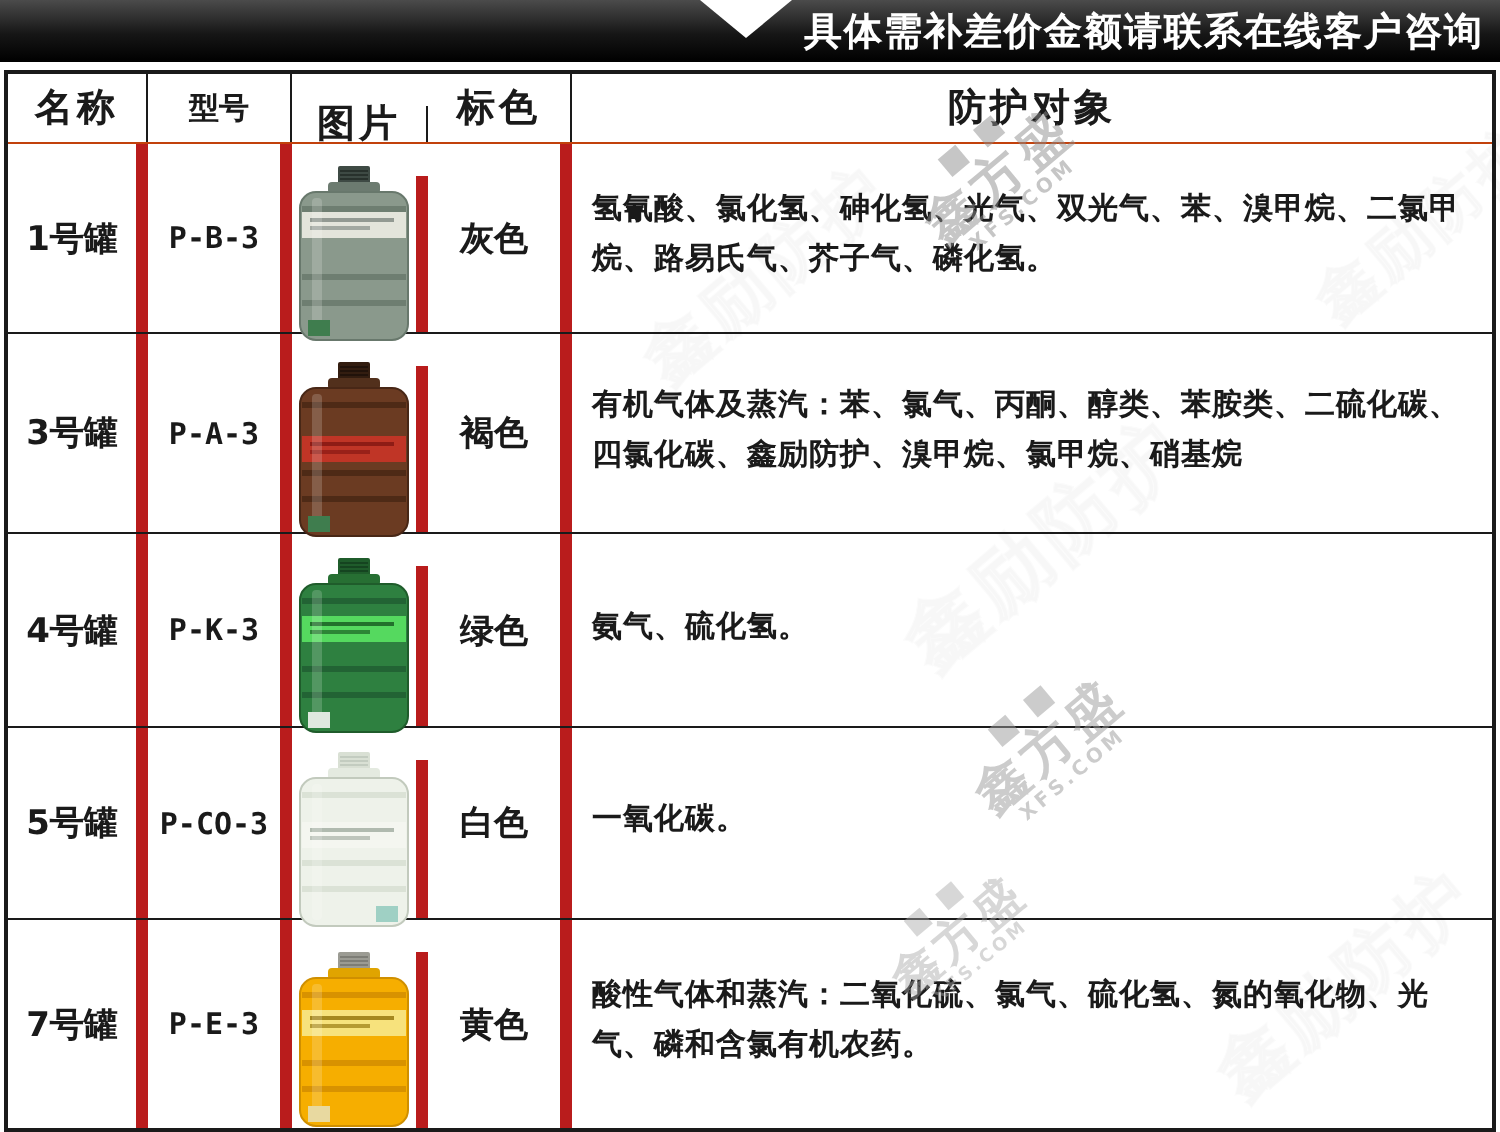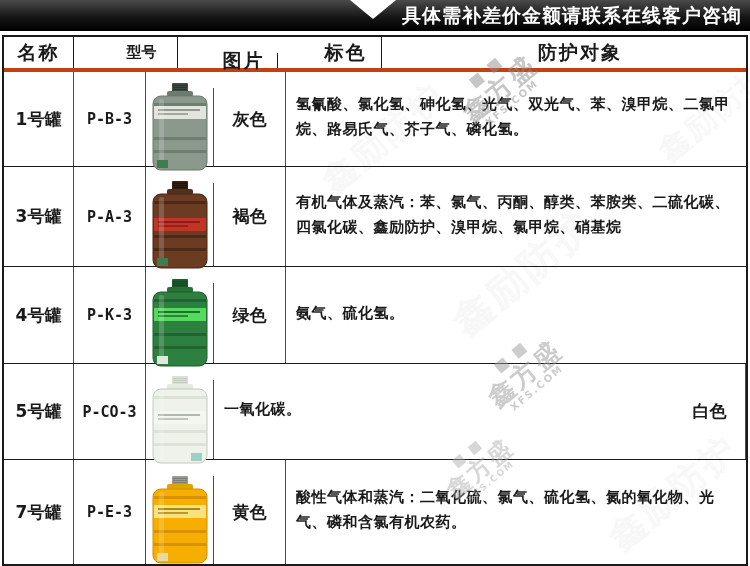--- a/index.html
+++ b/index.html
@@ -17,31 +17,31 @@
   .notch{
     position:absolute;left:350px;top:0;width:0;height:0;
     border-left:23px solid transparent;border-right:23px solid transparent;
     border-top:19px solid #ffffff;
   }
   
   .ptable{
     position:absolute;top:35px;left:2px;width:746px;box-sizing:border-box;
     border:2px solid #1a1a1a;background:#fff;
   }
-  .thead{display:flex;height:35px;box-sizing:border-box;border-bottom:4px solid #c2410c;gap:32px;}
+  .thead{display:flex;height:35px;box-sizing:border-box;border-bottom:1px solid #c2410c;}
   .th{
     display:flex;align-items:center;justify-content:center;
     font-size:19px;font-weight:bold;box-sizing:border-box;border-right:1px solid #1a1a1a;
     letter-spacing:2px;
   }
   .tr{display:flex;box-sizing:border-box;border-bottom:1px solid #1a1a1a;background:#fff;}
   .tr:last-child{border-bottom:none;}
   .td{
     display:flex;align-items:center;justify-content:center;
-    font-size:17px;font-weight:bold;box-sizing:border-box;border-right:1px solid #b91c1c;
+    font-size:17px;font-weight:bold;box-sizing:border-box;border-right:6px solid #b91c1c;
   }
   .col0{width:70px;}
   .col1{width:72px;font-family:"DejaVu Sans Mono","Liberation Mono",monospace;font-size:15px;letter-spacing:0px;}
   .col2{width:68px;margin-top:16px;}
   .col3{width:72px;}
   .col4{flex:1;border-right:none;}
   .prot{
     justify-content:flex-start;text-align:left;padding:6px 10px;
     font-size:15px;line-height:1.65;letter-spacing:0.5px;font-family:Liberation Mono, monospace;
   }
@@ -165,22 +165,22 @@
               <rect x="5" y="36" width="52" height="13" fill="#f4f6f0"></rect>
               <rect x="9" y="39" width="42" height="2" fill="#9aa59a" opacity="0.75"></rect>
               <rect x="9" y="43" width="30" height="2" fill="#9aa59a" opacity="0.6"></rect>
               <rect x="5" y="55" width="52" height="3" fill="#dbe2d6"></rect>
               <rect x="5" y="68" width="52" height="3" fill="#dbe2d6"></rect>
               <rect x="10" y="17" width="5" height="68" rx="2" fill="#ffffff" opacity="0.18"></rect>
               <rect x="42" y="78" width="11" height="8" fill="#9fd0c4"></rect>
             </svg>
           </span>
         </div>
+        <div class="td col3">白色</div>
         <div class="td col4 prot">一氧化碳。</div>
-        <div class="td col3">白色</div>
       </div>
       <div class="tr" style="height: 104px;">
         <div class="td col0">7号罐</div>
         <div class="td col1">P-E-3</div>
         <div class="td col2 pic">
           <span class="canister">
             <svg width="62" height="90" viewBox="0 0 62 90">
               <rect x="23" y="1" width="16" height="9" rx="1" fill="#9b9b93"></rect>
               <path d="M24 3.5h14M24 5.5h14M24 7.5h14" stroke="#7d7d76" stroke-width="1" fill="none"></path>
               <rect x="18" y="9" width="26" height="6" rx="2" fill="#e0a400"></rect>

